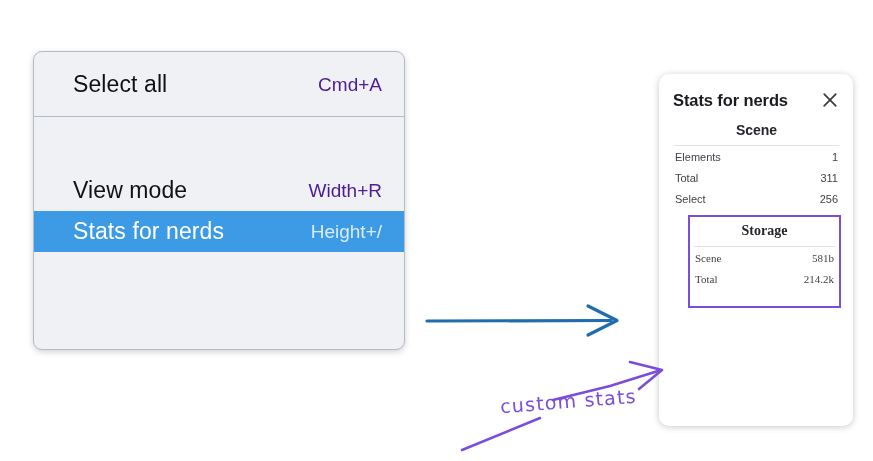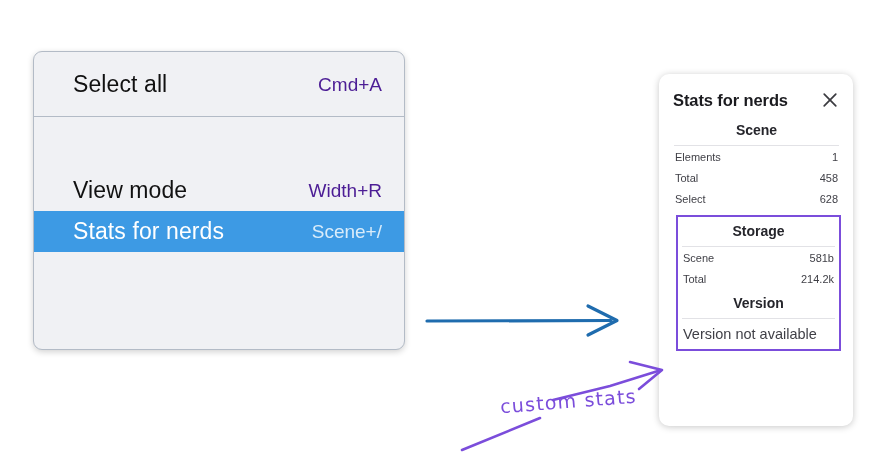--- a/index.html
+++ b/index.html
@@ -125,23 +125,24 @@
     align-items: baseline;
     font-size: 11px;
     color: #3f3f46;
     padding: 5px 3px 4px 3px;
   }
   .stat-row .sr-value { color: #3f3f46; }
 
   
   #custom-stats-block {
     border: 2px solid #7b4ddb;
-    margin: 6px 0 0 4px;
-    padding: 0 2px 5px 2px;
-    box-sizing: border-box;
+    margin: 6px 0 0 16px;
+    padding: 0 2px 17px 2px;
+    box-sizing: border-box;
+    font-family: Liberation Serif, serif;
   }
   #custom-stats-block .sec-title { padding-top: 6px; }
   .version-text {
     font-size: 14.5px;
     color: #3f3f46;
     padding: 7px 3px 2px 3px;
   }
 
   
   #annotation-layer {
@@ -178,21 +179,21 @@
 
   <div class="menu-group second">
     <div class="menu-item">
     </div>
     <div class="menu-item">
       <span class="mi-label">View mode</span>
       <span class="mi-shortcut">Width+R</span>
     </div>
     <div class="menu-item selected">
       <span class="mi-label">Stats for nerds</span>
-      <span class="mi-shortcut">Scene+/</span>
+      <span class="mi-shortcut">Height+/</span>
     </div>
   </div>
 </div>
 
 <svg id="blue-arrow" viewBox="0 0 200 48">
   <line x1="2" y1="26" x2="186" y2="25.5" stroke="#1f6cae" stroke-width="3.2" stroke-linecap="round"></line>
   <polyline points="163,11 192,25.5 163,40" fill="none" stroke="#1f6cae" stroke-width="3.2" stroke-linecap="round" stroke-linejoin="round"></polyline>
 </svg>
 
 <div id="stats-panel">
@@ -207,48 +208,43 @@
 
   <div>
     <div class="sec-title">Scene</div>
     <div class="sec-rule"></div>
     <div class="stat-row">
       <span class="sr-label">Elements</span>
       <span class="sr-value">1</span>
     </div>
     <div class="stat-row">
       <span class="sr-label">Total</span>
-      <span class="sr-value">458</span>
+      <span class="sr-value">311</span>
     </div>
     <div class="stat-row">
       <span class="sr-label">Select</span>
-      <span class="sr-value">628</span>
+      <span class="sr-value">256</span>
     </div>
   </div>
 
   <div id="custom-stats-block">
 
     <div>
       <div class="sec-title">Storage</div>
       <div class="sec-rule"></div>
       <div class="stat-row">
         <span class="sr-label">Scene</span>
         <span class="sr-value">581b</span>
       </div>
       <div class="stat-row">
         <span class="sr-label">Total</span>
         <span class="sr-value">214.2k</span>
       </div>
     </div>
 
-    <div>
-      <div class="sec-title">Version</div>
-      <div class="sec-rule"></div>
-      <div class="version-text">Version not available</div>
-    </div>
 
   </div>
 </div>
 
 <svg id="annotation-layer" viewBox="0 0 873 461">
 
   <path d="M553 400 L610 386 L658 371" fill="none" stroke="#7b4ddb" stroke-width="2.6" stroke-linecap="round"></path>
   <path d="M630 362 L662 370 L639 389" fill="none" stroke="#7b4ddb" stroke-width="2.6" stroke-linecap="round" stroke-linejoin="round"></path>
 
   <path d="M462 450 L540 418" fill="none" stroke="#7b4ddb" stroke-width="2.6" stroke-linecap="round"></path>

